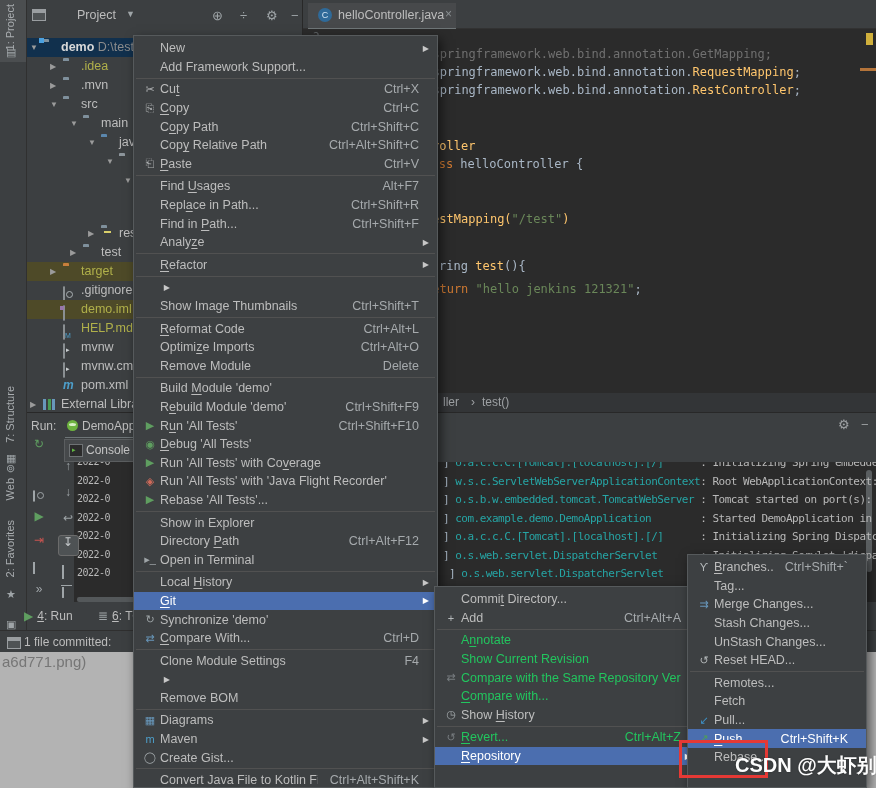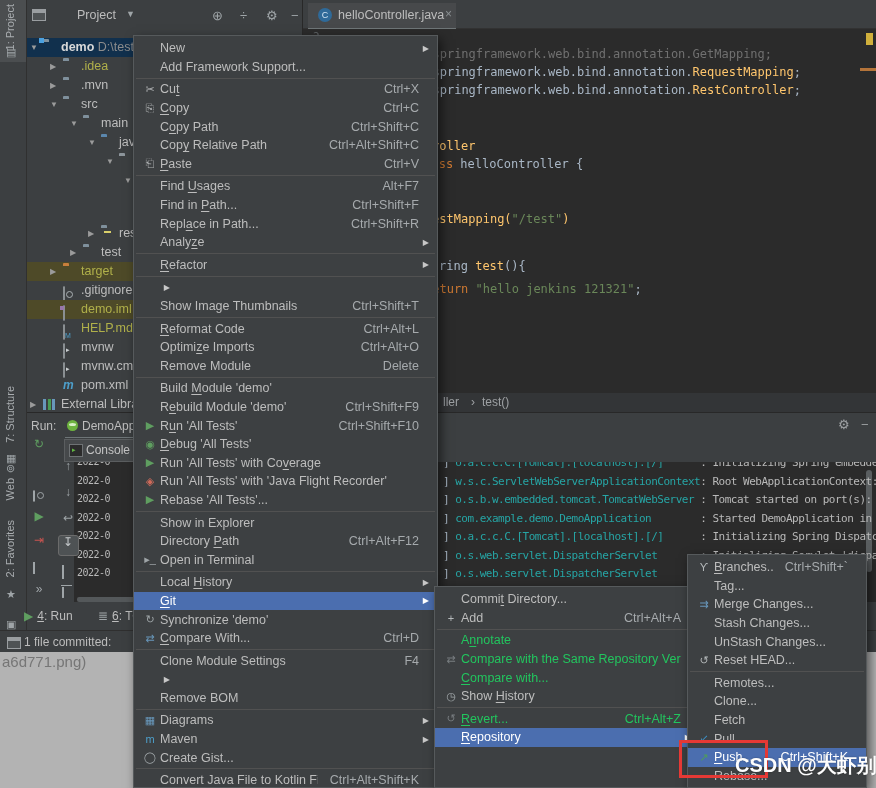--- a/index.html
+++ b/index.html
@@ -173,21 +173,21 @@
       <div class="logrow" style="top: 13px;"><span class="lb">] </span><span class="lg">w.s.c.ServletWebServerApplicationContext</span><span class="lm">: Root WebApplicationContext:</span></div>
       <div class="tsrow" style="top: 31px;">2022-0</div>
       <div class="logrow" style="top: 31px;"><span class="lb">] </span><span class="lg">o.s.b.w.embedded.tomcat.TomcatWebServer</span><span class="lm">: Tomcat started on port(s):</span></div>
       <div class="tsrow" style="top: 50px;">2022-0</div>
       <div class="logrow" style="top: 50px;"><span class="lb">] </span><span class="lg">com.example.demo.DemoApplication</span><span class="lm">: Started DemoApplication in</span></div>
       <div class="tsrow" style="top: 68px;">2022-0</div>
       <div class="logrow" style="top: 68px;"><span class="lb">] </span><span class="lg">o.a.c.c.C.[Tomcat].[localhost].[/]</span><span class="lm">: Initializing Spring Dispatc</span></div>
       <div class="tsrow" style="top: 87px;">2022-0</div>
       <div class="logrow" style="top: 87px;"><span class="lb">] </span><span class="lg">o.s.web.servlet.DispatcherServlet</span><span class="lm">: Initializing Servlet 'dispa</span></div>
       <div class="tsrow" style="top: 105px;">2022-0</div>
-      <div class="logrow" style="top: 105px;"><span class="lb">] </span><span class="lg">o.s.web.servlet.DispatcherServlet</span><span class="lm"></span></div>
+      <div class="logrow" style="top: 105px; margin-left: 6px;"><span class="lb">] </span><span class="lg">o.s.web.servlet.DispatcherServlet</span><span class="lm"></span></div>
     </div>
   <div id="hthumb"></div>
 
   <div id="bottom-bar">
       <div class="btab" style="left: -3px;"><span class="bico" style="color: rgb(95, 158, 96);">▶</span><u>4</u>: Run</div>
       <div class="btab" style="left: 71px;"><span class="bico" style="color: rgb(159, 165, 168);">≣</span><u>6</u>: TODO</div>
     </div>
   <div id="status-bar">
     <span class="ic-win" id="status-ico"></span>
     <span id="status-text">1 file committed: </span>
@@ -295,28 +295,28 @@
     </div>
     <div class="msep"></div>
     <div class="mrow">
       <span class="mico"></span>
       <span class="mlabel">Find <u>U</u>sages</span>
       <span class="msc">Alt+F7</span>
       <span class="marr"></span>
     </div>
     <div class="mrow">
       <span class="mico"></span>
+      <span class="mlabel">Repl<u>a</u>ce in Path...</span>
+      <span class="msc">Ctrl+Shift+R</span>
+      <span class="marr"></span>
+    </div>
+    <div class="mrow">
+      <span class="mico"></span>
       <span class="mlabel">Find in <u>P</u>ath...</span>
       <span class="msc">Ctrl+Shift+F</span>
-      <span class="marr"></span>
-    </div>
-    <div class="mrow">
-      <span class="mico"></span>
-      <span class="mlabel">Repl<u>a</u>ce in Path...</span>
-      <span class="msc">Ctrl+Shift+R</span>
       <span class="marr"></span>
     </div>
     <div class="mrow">
       <span class="mico"></span>
       <span class="mlabel">Analy<u>z</u>e</span>
       <span class="marr">▶</span>
     </div>
     <div class="msep"></div>
     <div class="mrow">
       <span class="mico"></span>
@@ -479,20 +479,25 @@
     <div class="mrow">
       <span class="mico" style="color: rgb(182, 186, 188);">+</span>
       <span class="mlabel">Add</span>
       <span class="msc">Ctrl+Alt+A</span>
       <span class="marr"></span>
     </div>
     <div class="msep"></div>
     <div class="mrow dis">
       <span class="mico"></span>
       <span class="mlabel">A<u>n</u>notate</span>
+      <span class="marr"></span>
+    </div>
+    <div class="mrow dis">
+      <span class="mico"></span>
+      <span class="mlabel">Show Current Revision</span>
       <span class="marr"></span>
     </div>
     <div class="mrow dis">
       <span class="mico" style="color: rgb(120, 125, 128);">⇄</span>
       <span class="mlabel">Compare with the Same Repository Version</span>
       <span class="marr"></span>
     </div>
     <div class="mrow dis">
       <span class="mico"></span>
       <span class="mlabel"><u>C</u>ompare with...</span>
@@ -549,25 +554,20 @@
       <span class="marr"></span>
     </div>
     <div class="msep"></div>
     <div class="mrow">
       <span class="mico"></span>
       <span class="mlabel">Remotes...</span>
       <span class="marr"></span>
     </div>
     <div class="mrow">
       <span class="mico"></span>
-      <span class="mlabel">Clone...</span>
-      <span class="marr"></span>
-    </div>
-    <div class="mrow">
-      <span class="mico"></span>
       <span class="mlabel">Fetch</span>
       <span class="marr"></span>
     </div>
     <div class="mrow">
       <span class="mico" style="color: rgb(61, 143, 196);">↙</span>
       <span class="mlabel">Pull...</span>
       <span class="marr"></span>
     </div>
     <div class="mrow hl">
       <span class="mico" style="color: rgb(79, 158, 88);">↗</span>

